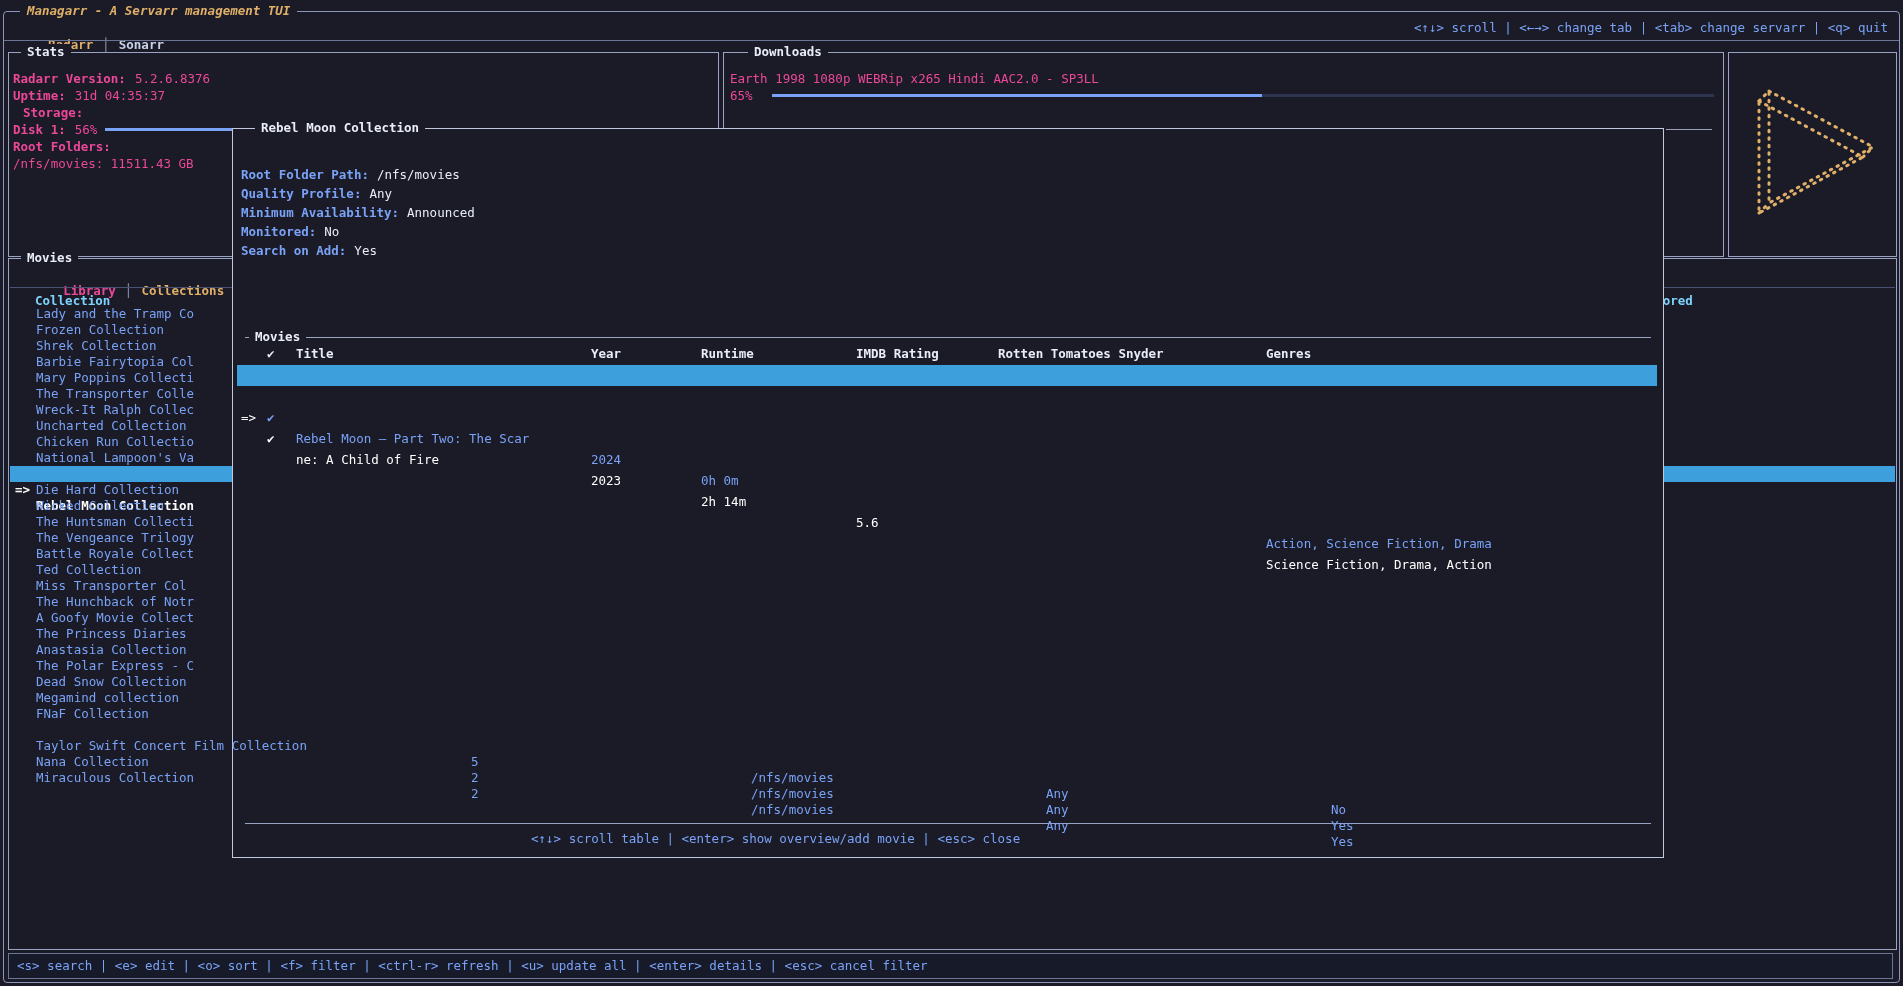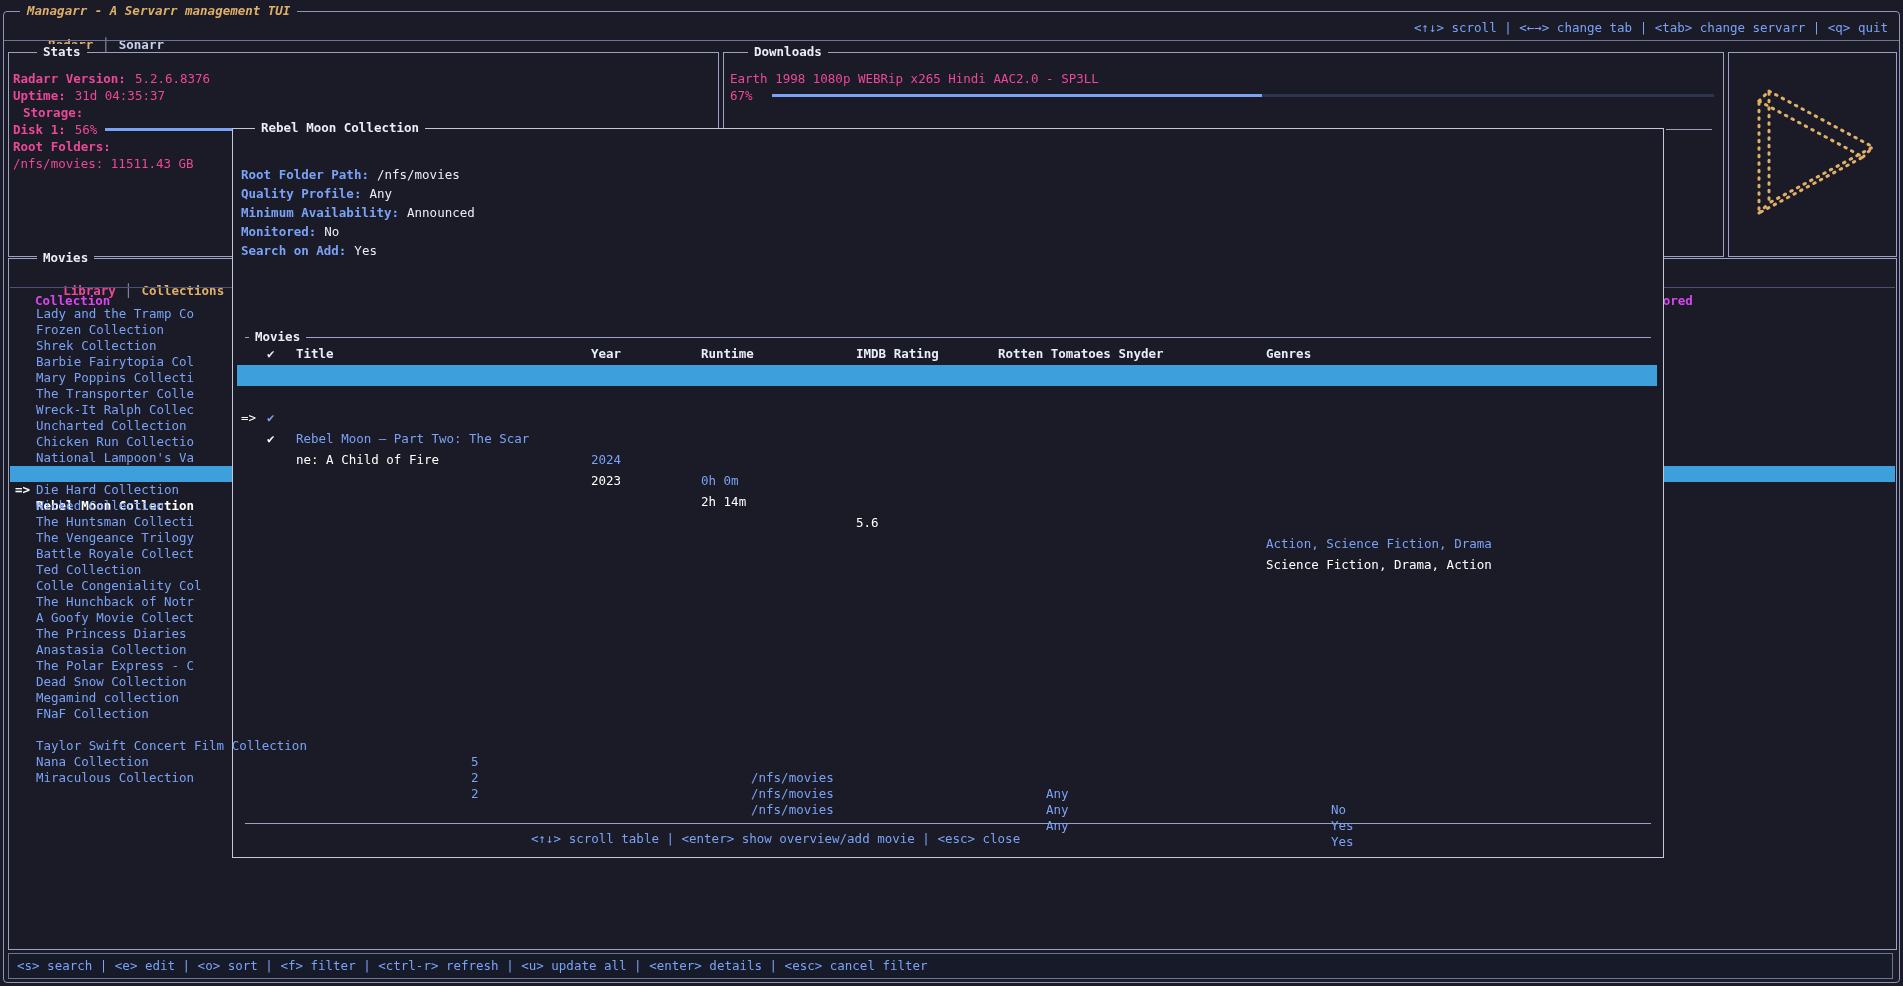--- a/index.html
+++ b/index.html
@@ -10,31 +10,31 @@
   .bold{font-weight:bold}
   .white{color:#ec4899}
   .orange{color:#e0af68}
   .outer-border{position:absolute;left:3px;right:3px;top:11px;bottom:3px;border:1px solid #8d96b8;border-radius:4px;pointer-events:none}
   .app-title{position:absolute;left:20px;top:3px;z-index:2;background:#1a1b26;padding:0 7px;color:#e0af68;font-weight:bold;font-style:italic;white-space:pre}
   .servarr-tabs{position:absolute;left:18px;top:19px;height:17px;line-height:17px;white-space:pre}
   .sep{color:#8d96b8;margin:0 9px}
   .top-help{position:absolute;right:15px;top:19px;height:17px;line-height:17px;color:#7aa2f7;white-space:pre}
   .top-divider{position:absolute;left:4px;right:4px;top:40px;border-top:1px solid #6b7494}
   .panel{position:absolute;border:1px solid #9aa3c2;background:#1a1b26}
-  .panel-title{position:absolute;top:-9px;left:28px;background:#1a1b26;padding:0 6px;font-weight:bold;color:#e9edf8;white-space:pre}
+  .panel-title{position:absolute;top:-9px;left:12px;background:#1a1b26;padding:0 6px;font-weight:bold;color:#e9edf8;white-space:pre}
   .line{position:absolute;height:17px;line-height:17px;white-space:pre}
   .gap{margin-left:9px}
   .gauge-track{position:absolute;height:3px;background:#2e3450}
   .gauge-fill{position:absolute;height:3px;background:#7aa2f7}
   .thin-frag{position:absolute;height:1px;background:#9aa0b8}
   
   .ptabs{position:absolute;left:9px;top:6px;height:17px;line-height:17px;white-space:pre}
   .tab-divider{position:absolute;left:1px;right:1px;top:28px;border-top:1px solid #4a5371}
   .thead{position:absolute;top:34px;left:0;right:0;height:16px;line-height:16px}
-  .thead span{position:absolute;font-weight:bold;color:#d946ef;white-space:pre}
+  .thead span{position:absolute;font-weight:bold;color:#7dd3fc;white-space:pre}
   .mrow{position:absolute;left:1px;right:1px;height:16px;line-height:16px;z-index:1;white-space:pre}
   .mrow .prefix{position:absolute;left:5px;color:#ffffff;font-weight:bold}
   .mrow .mname{position:absolute;left:26px;color:#7aa2f7}
   .mrow .cell{position:absolute;color:#7aa2f7}
   .mrow.selected{background:#3da0dd}
   .mrow.selected .mname{color:#ffffff;font-weight:bold}
   .mrow.overlay{z-index:8}
   
   .popup{position:absolute;left:232px;top:128px;width:1430px;height:728px;background:#1a1b26;border:1px solid #c2c8de;z-index:5}
   .popup-title{position:absolute;top:-9px;left:22px;background:#1a1b26;padding:0 6px;font-weight:bold;color:#e9edf8;white-space:pre}
@@ -78,21 +78,21 @@
     <div class="gauge-track" style="left:96px;top:75px;width:604px">
         <div class="gauge-fill" style="left:0;top:0;width:338px"></div>
       </div>
     <div class="line" style="left:4px;top:85px"><span class="bold white">Root Folders:</span></div>
     <div class="line" style="left:4px;top:102px"><span class="white">/nfs/movies: 11511.43 GB</span></div>
   </div>
 
   <div class="panel" style="left:723px;top:52px;width:999px;height:203px">
     <span class="panel-title" style="left:24px">Downloads</span>
     <div class="line" style="left:6px;top:17px"><span class="white">Earth 1998 1080p WEBRip x265 Hindi AAC2.0 - SP3LL</span></div>
-    <div class="line" style="left:6px;top:34px"><span class="white">67%</span></div>
+    <div class="line" style="left:6px;top:34px"><span class="white">65%</span></div>
     <div class="gauge-track" style="left:48px;top:41px;width:942px">
         <div class="gauge-fill" style="left:0;top:0;width:490px"></div>
       </div>
   </div>
   <div class="thin-frag" style="left:1666px;top:129px;width:46px"></div>
 
   <div class="panel" style="left:1728px;top:52px;width:167px;height:203px">
     <svg width="132" height="150" viewBox="0 0 132 150" style="position:absolute;left:16px;top:24px">
       <g fill="none" stroke="#e0af68" stroke-width="3" stroke-linecap="round" stroke-linejoin="round" stroke-dasharray="1.5 6">
         <path d="M14 24 L118 80 L14 136 Z"></path>
@@ -126,21 +126,21 @@
     <div class="mrow selected" style="top:207px">
       <span class="prefix">=&gt;</span>
       <span class="mname">Rebel Moon Collection</span>
     </div>
     <div class="mrow" style="top:223px"><span class="mname">Die Hard Collection</span></div>
     <div class="mrow" style="top:239px"><span class="mname">Wicked Collection</span></div>
     <div class="mrow" style="top:255px"><span class="mname">The Huntsman Collecti</span></div>
     <div class="mrow" style="top:271px"><span class="mname">The Vengeance Trilogy</span></div>
     <div class="mrow" style="top:287px"><span class="mname">Battle Royale Collect</span></div>
     <div class="mrow" style="top:303px"><span class="mname">Ted Collection</span></div>
-    <div class="mrow" style="top:319px"><span class="mname">Colle Congeniality Col</span></div>
+    <div class="mrow" style="top:319px"><span class="mname">Miss Transporter Col</span></div>
     <div class="mrow" style="top:335px"><span class="mname">The Hunchback of Notr</span></div>
     <div class="mrow" style="top:351px"><span class="mname">A Goofy Movie Collect</span></div>
     <div class="mrow" style="top:367px"><span class="mname">The Princess Diaries</span></div>
     <div class="mrow" style="top:383px"><span class="mname">Anastasia Collection</span></div>
     <div class="mrow" style="top:399px"><span class="mname">The Polar Express - C</span></div>
     <div class="mrow" style="top:415px"><span class="mname">Dead Snow Collection</span></div>
     <div class="mrow" style="top:431px"><span class="mname">Megamind collection</span></div>
     <div class="mrow" style="top:447px"><span class="mname">FNaF Collection</span></div>
 
     <div class="mrow overlay" style="top:463px">

